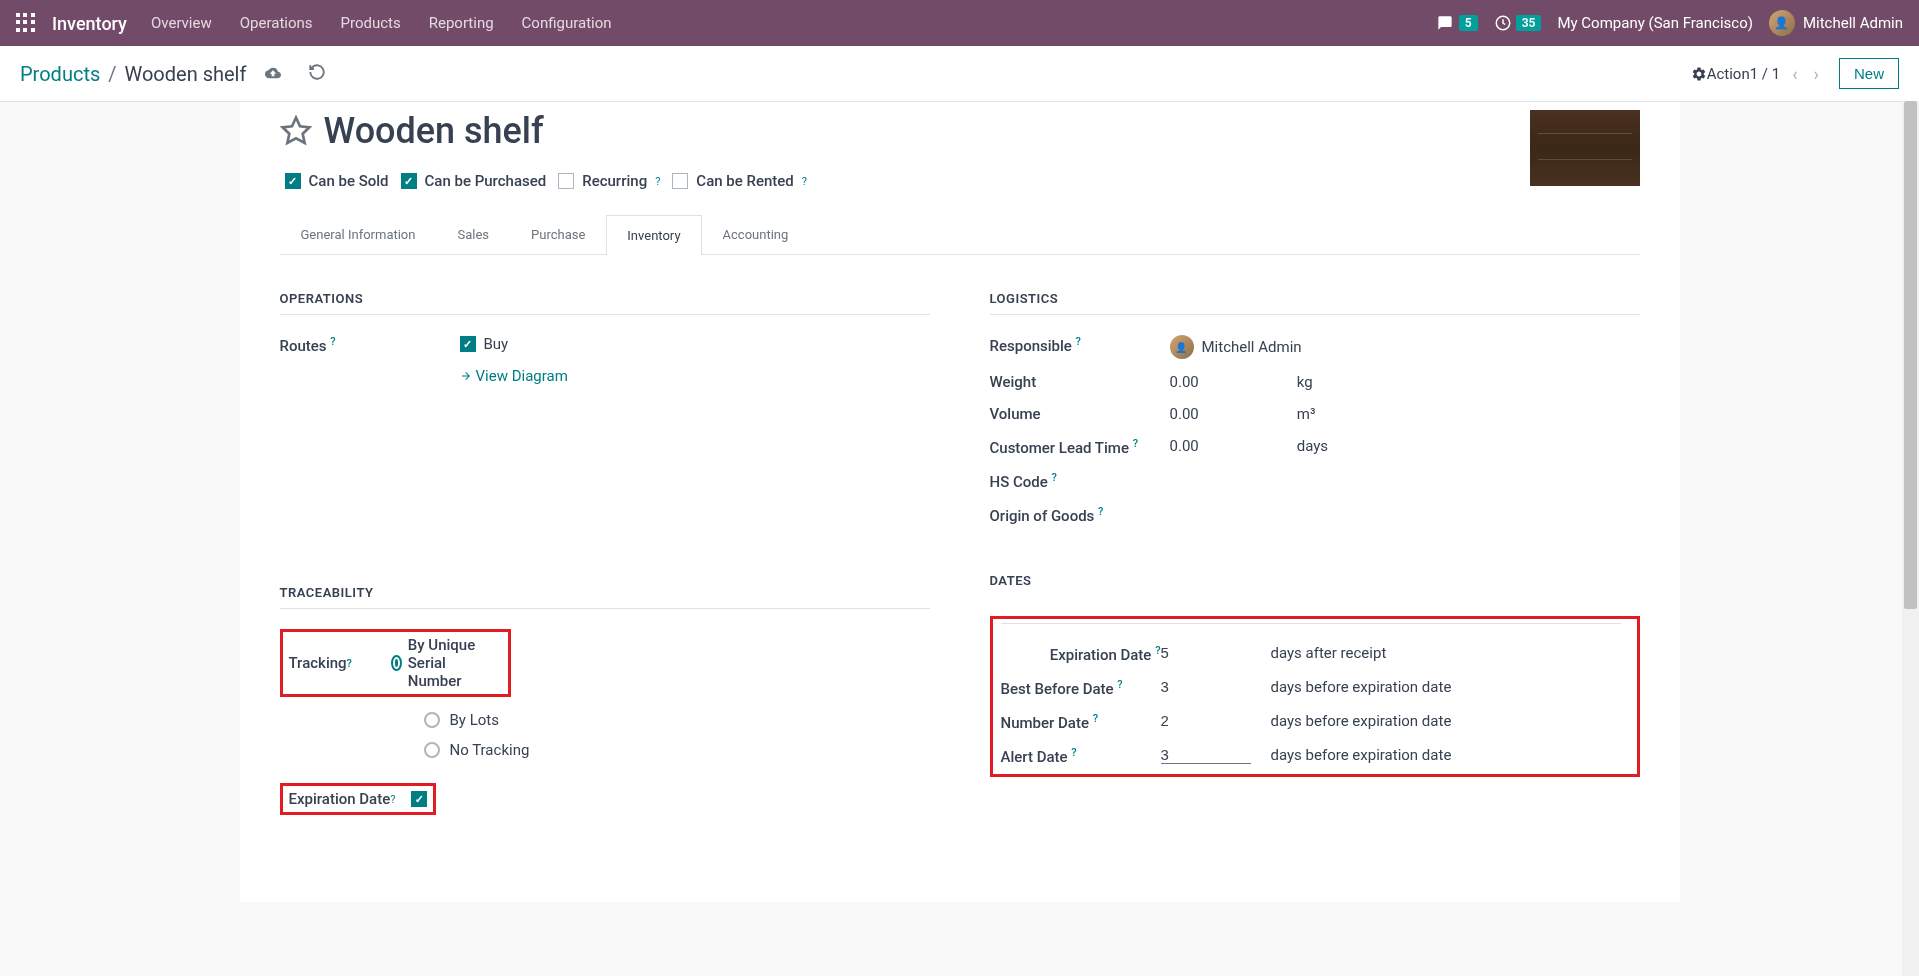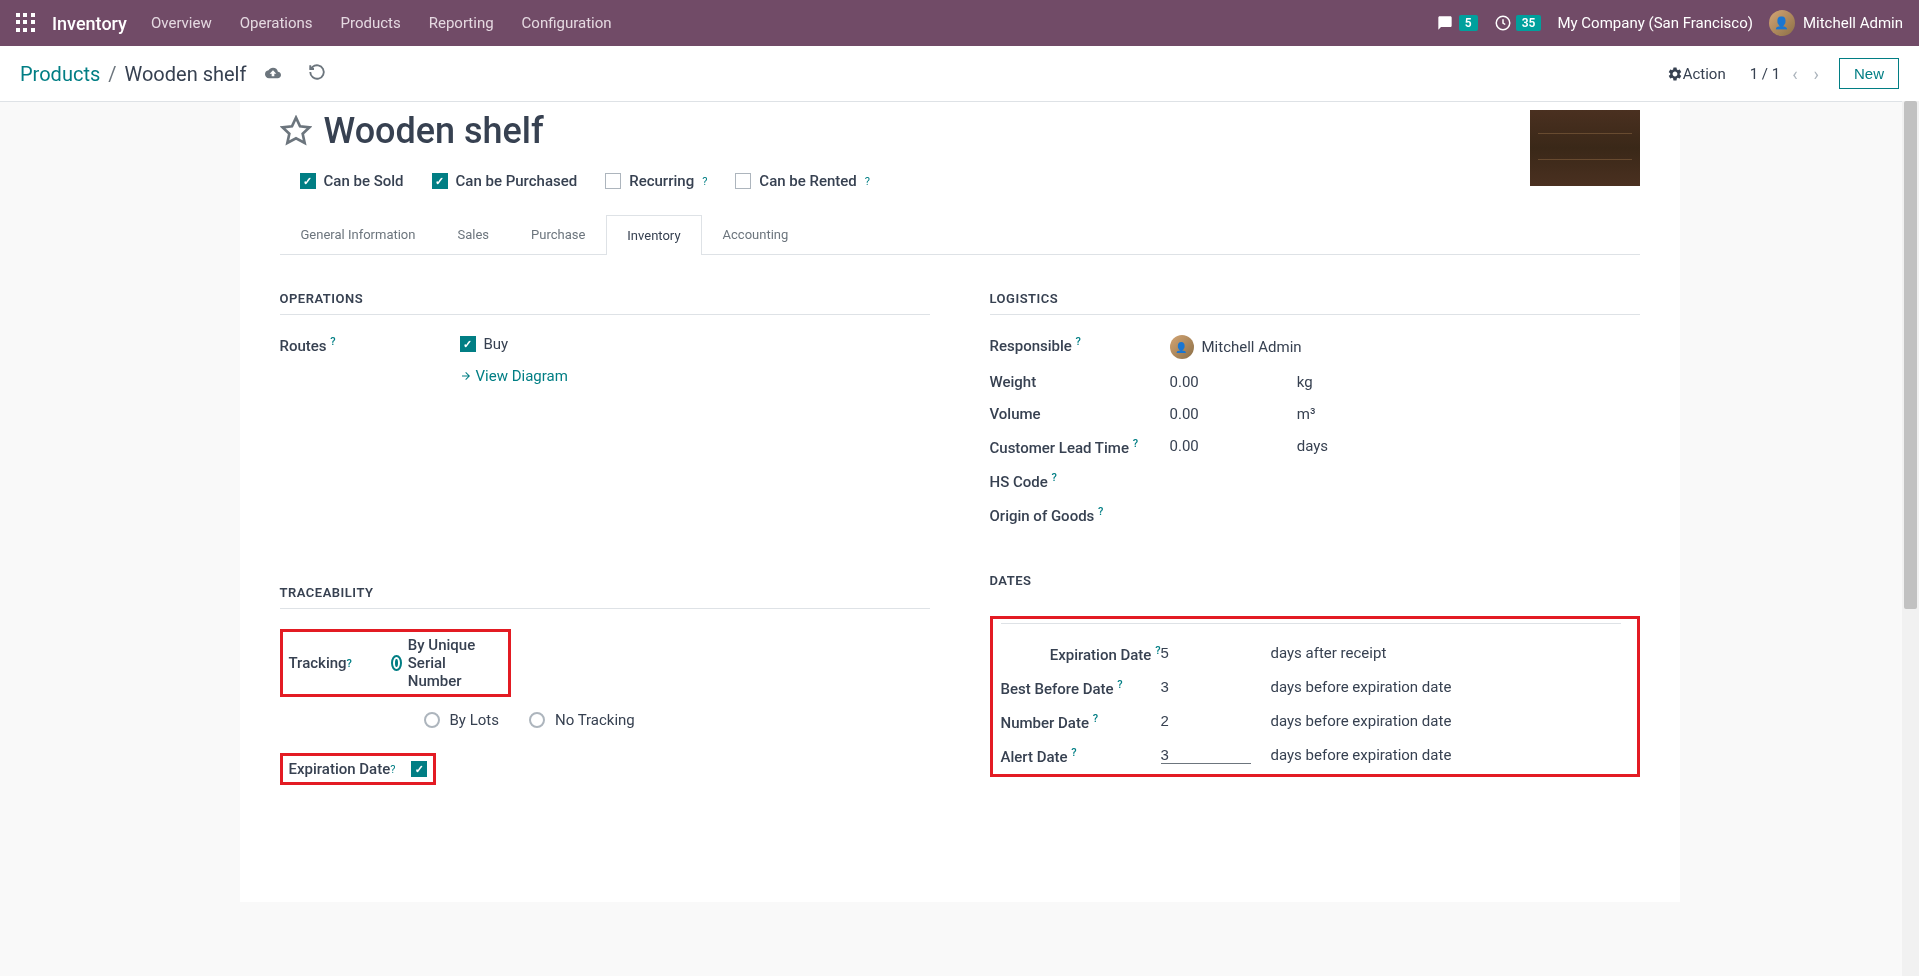--- a/index.html
+++ b/index.html
@@ -15,32 +15,32 @@
 .navbar .badge { background: #00A09D; color: #fff; padding: 1px 6px; border-radius: 2px; font-size: 12px; margin-left: 4px; font-weight: 600; }
 .navbar .avatar { width: 26px; height: 26px; border-radius: 50%; background: linear-gradient(135deg, #d4a574, #8b6f47); margin-right: 8px; display: flex; align-items: center; justify-content: center; font-size: 12px; }
 
 .control-panel { background: #fff; border-bottom: 1px solid #dee2e6; padding: 12px 20px; display: flex; align-items: center; }
 .breadcrumb { font-size: 20px; display: flex; align-items: center; gap: 8px; }
 .breadcrumb a { color: #017e84; text-decoration: none; }
 .breadcrumb .sep { color: #6c757d; }
 .breadcrumb .current { color: #374151; }
 .breadcrumb-icon { color: #6c757d; margin-left: 8px; cursor: pointer; }
 .control-panel .spacer { flex: 1; }
-.action-btn { display: flex; align-items: center; cursor: pointer; color: #374151; font-size: 15px; margin-right: 24px; }
+.action-btn { display: flex; align-items: center; cursor: pointer; color: #374151; font-size: 15px; }
 .pager { display: flex; align-items: center; gap: 8px; font-size: 15px; color: #374151; margin-right: 16px; }
 .pager-arrow { color: #adb5bd; cursor: pointer; font-size: 18px; padding: 0 4px; }
 .new-btn { border: 1px solid #017e84; color: #017e84; background: #fff; padding: 6px 14px; cursor: pointer; font-size: 15px; }
 
 .content { max-width: 1440px; margin: 0 auto; background: #fff; padding: 0 40px 40px; min-height: 800px; }
 .product-header { display: flex; align-items: flex-start; padding-top: 8px; }
 .product-title-area { flex: 1; }
 .product-title { display: flex; align-items: center; gap: 12px; }
 .star-icon { width: 32px; height: 32px; stroke: #6c757d; fill: none; stroke-width: 2; cursor: pointer; }
 .product-name { font-size: 36px; font-weight: 500; color: #374151; }
-.product-checkboxes { display: flex; gap: 28px; margin-top: 20px; margin-left: 20px; text-align: center; }
+.product-checkboxes { display: flex; gap: 12px; margin-top: 20px; margin-left: 5px; text-align: center; }
 .checkbox-group { display: flex; align-items: center; gap: 8px; }
 .checkbox { width: 16px; height: 16px; border: 1px solid #adb5bd; display: flex; align-items: center; justify-content: center; cursor: pointer; }
 .checkbox.checked { background: #017e84; border-color: #017e84; }
 .checkbox.checked::after { content: "✓"; color: #fff; font-size: 11px; font-weight: bold; }
 .checkbox-label { font-size: 15px; font-weight: 500; }
 .help-icon { color: #017e84; font-size: 11px; vertical-align: super; cursor: help; }
 .product-image { width: 110px; height: 76px; background: linear-gradient(180deg, #4a3020 0%, #3a2818 50%, #4a3020 100%); margin-left: 24px; position: relative; }
 .product-image::before, .product-image::after { content: ""; position: absolute; left: 8px; right: 8px; border-top: 1px solid rgba(200,150,100,0.3); }
 .product-image::before { top: 30%; }
 .product-image::after { top: 65%; }
@@ -51,21 +51,21 @@
 
 .form-columns { display: flex; gap: 60px; margin-top: 36px; }
 .form-col { flex: 1; }
 .section-title { font-size: 13px; font-weight: 600; letter-spacing: 0.5px; color: #374151; padding-bottom: 8px; border-bottom: 1px solid #dee2e6; margin-bottom: 20px; }
 
 .field-row { display: flex; align-items: flex-start; margin-bottom: 14px; }
 .field-label { width: 180px; font-weight: 500; font-size: 15px; color: #374151; flex-shrink: 0; }
 .field-value { flex: 1; font-size: 15px; color: #374151; display: flex; align-items: center; gap: 8px; }
 .field-unit { margin-left: 90px; }
 
-.radio-group { display: flex; flex-direction: row; gap: 30px; }
+.radio-group { display: flex; flex-direction: column; gap: 12px; }
 .radio-item { display: flex; align-items: center; gap: 10px; }
 .radio { width: 16px; height: 16px; border: 2px solid #adb5bd; border-radius: 50%; cursor: pointer; position: relative; }
 .radio.selected { border-color: #017e84; }
 .radio.selected::after { content: ""; position: absolute; inset: 2px; background: #017e84; border-radius: 50%; }
 .view-diagram { color: #017e84; cursor: pointer; display: flex; align-items: center; gap: 4px; margin-top: 6px; }
 
 .mini-avatar { width: 24px; height: 24px; border-radius: 50%; background: linear-gradient(135deg, #d4a574, #8b6f47); display: inline-flex; align-items: center; justify-content: center; font-size: 10px; }
 
 .dates-input { width: 90px; border: none; border-bottom: 1px solid transparent; font-size: 15px; color: #374151; outline: none; }
 .dates-input.editing { border-bottom: 1px solid #6c757d; }

